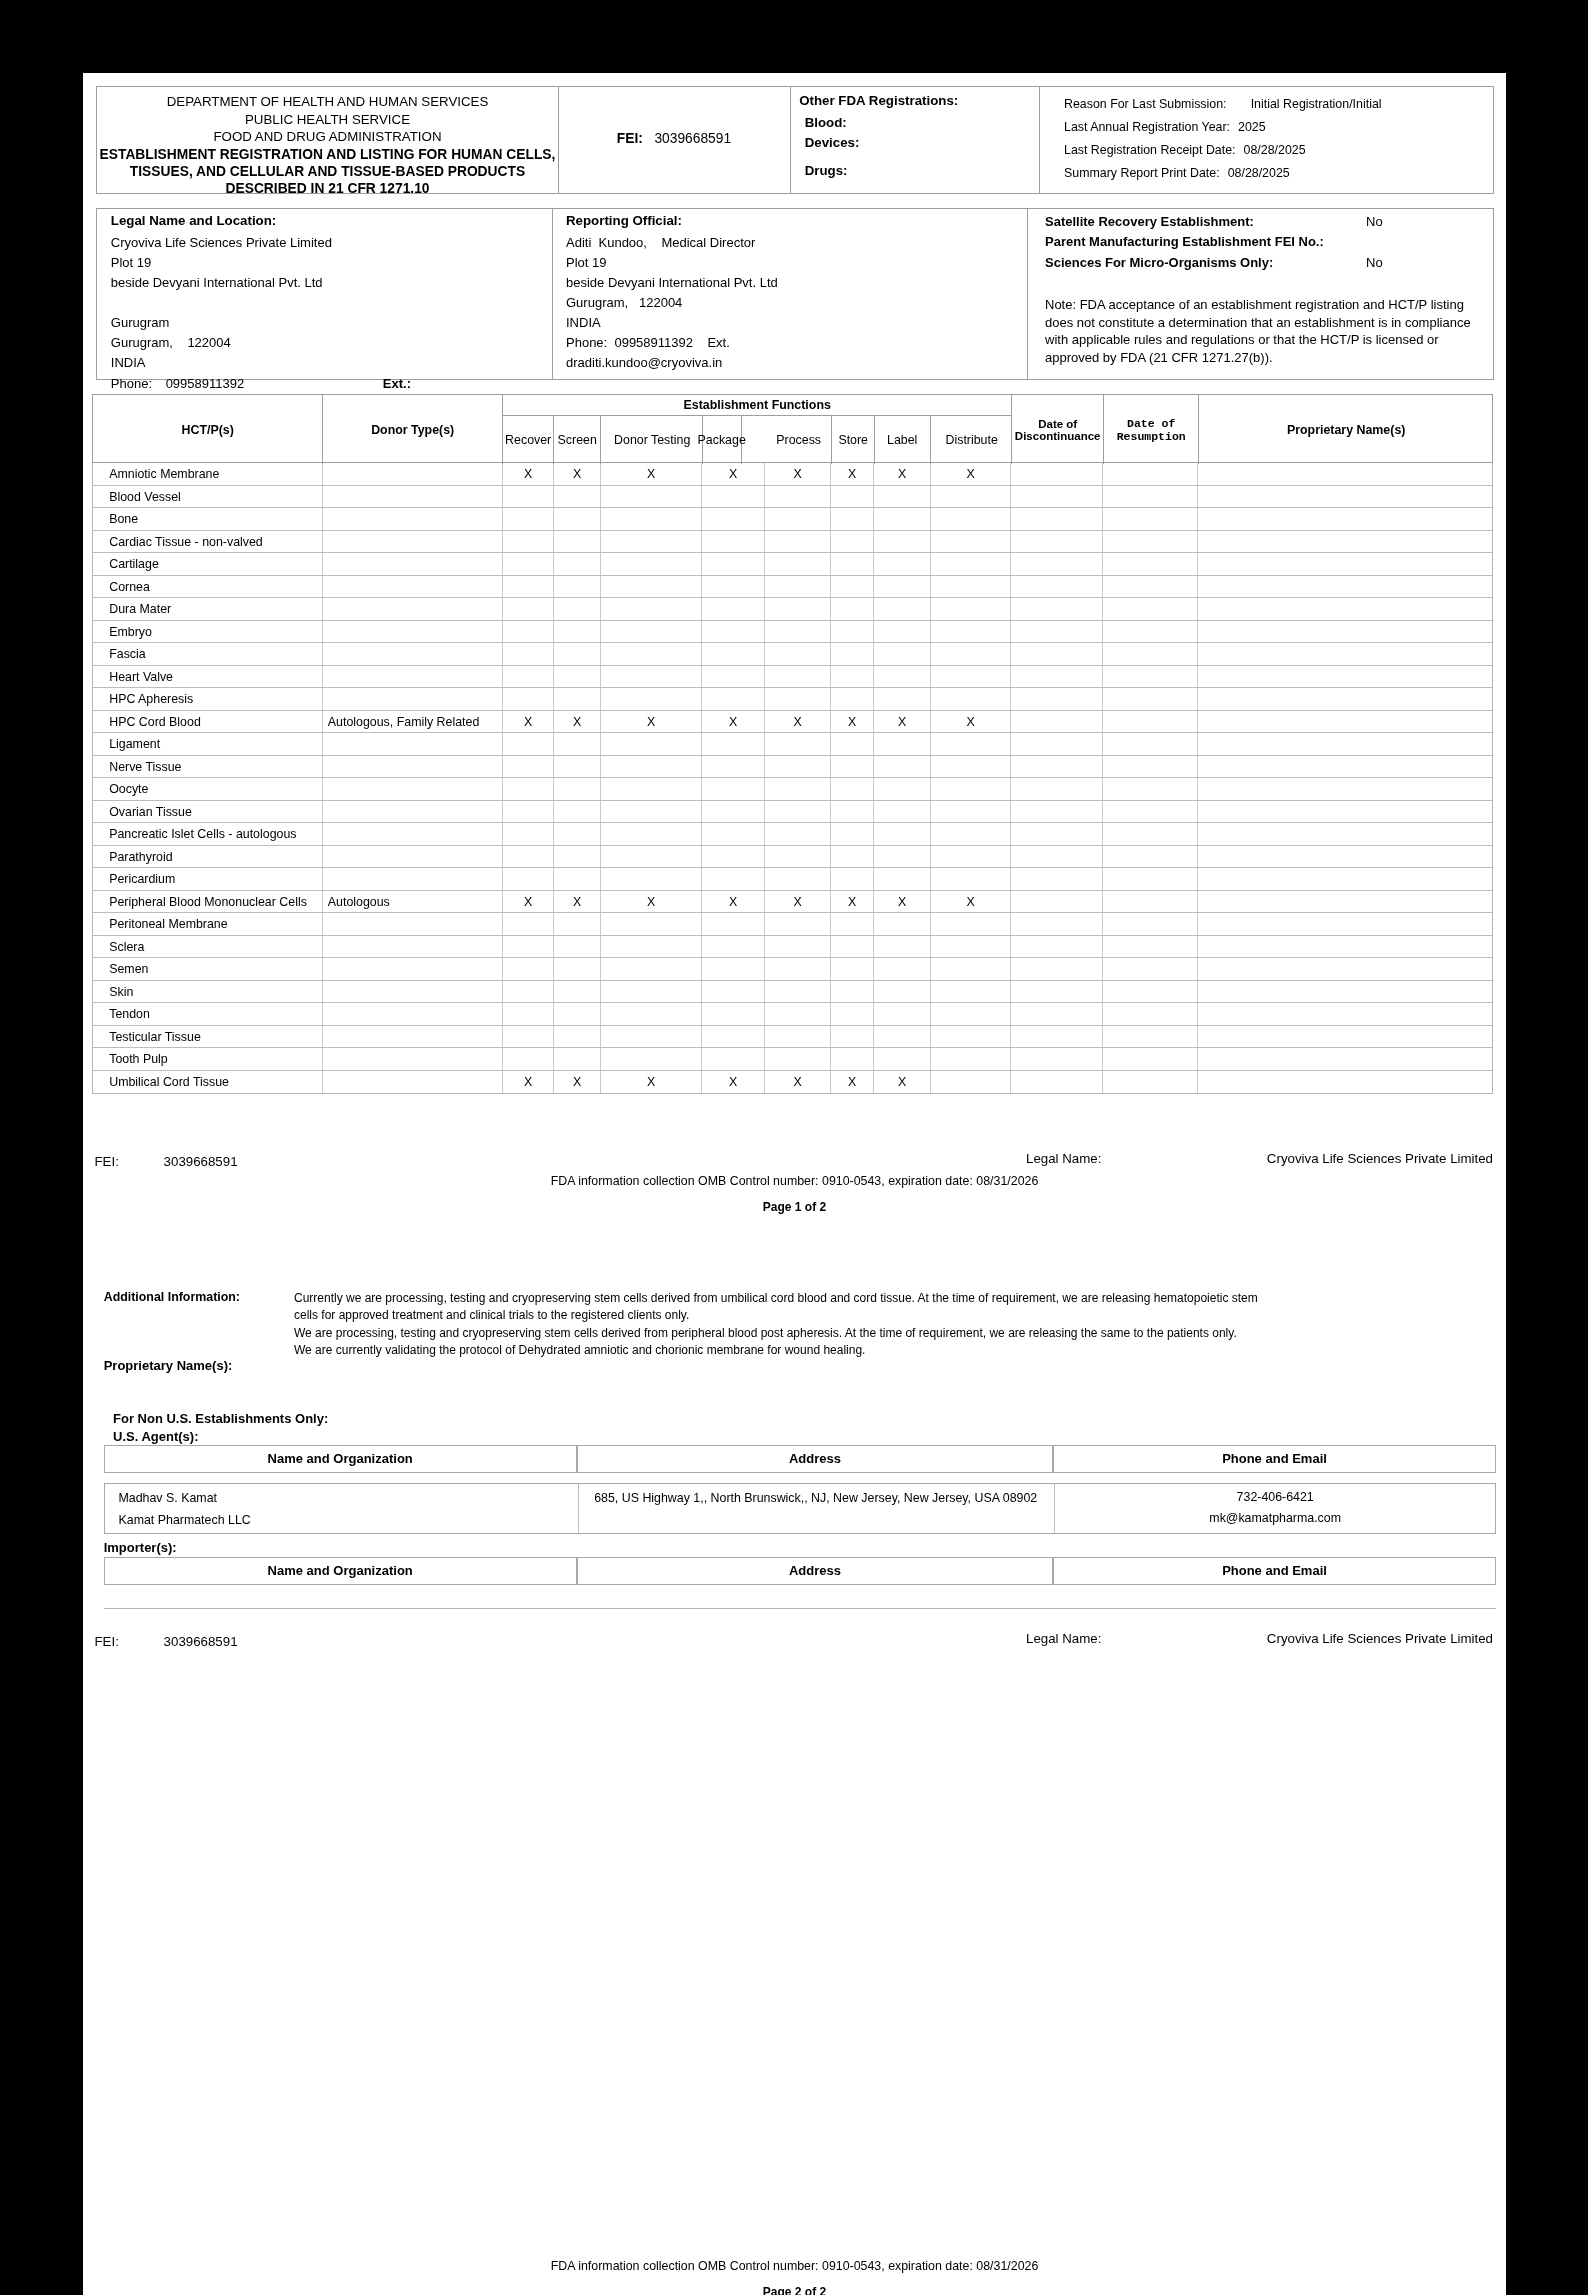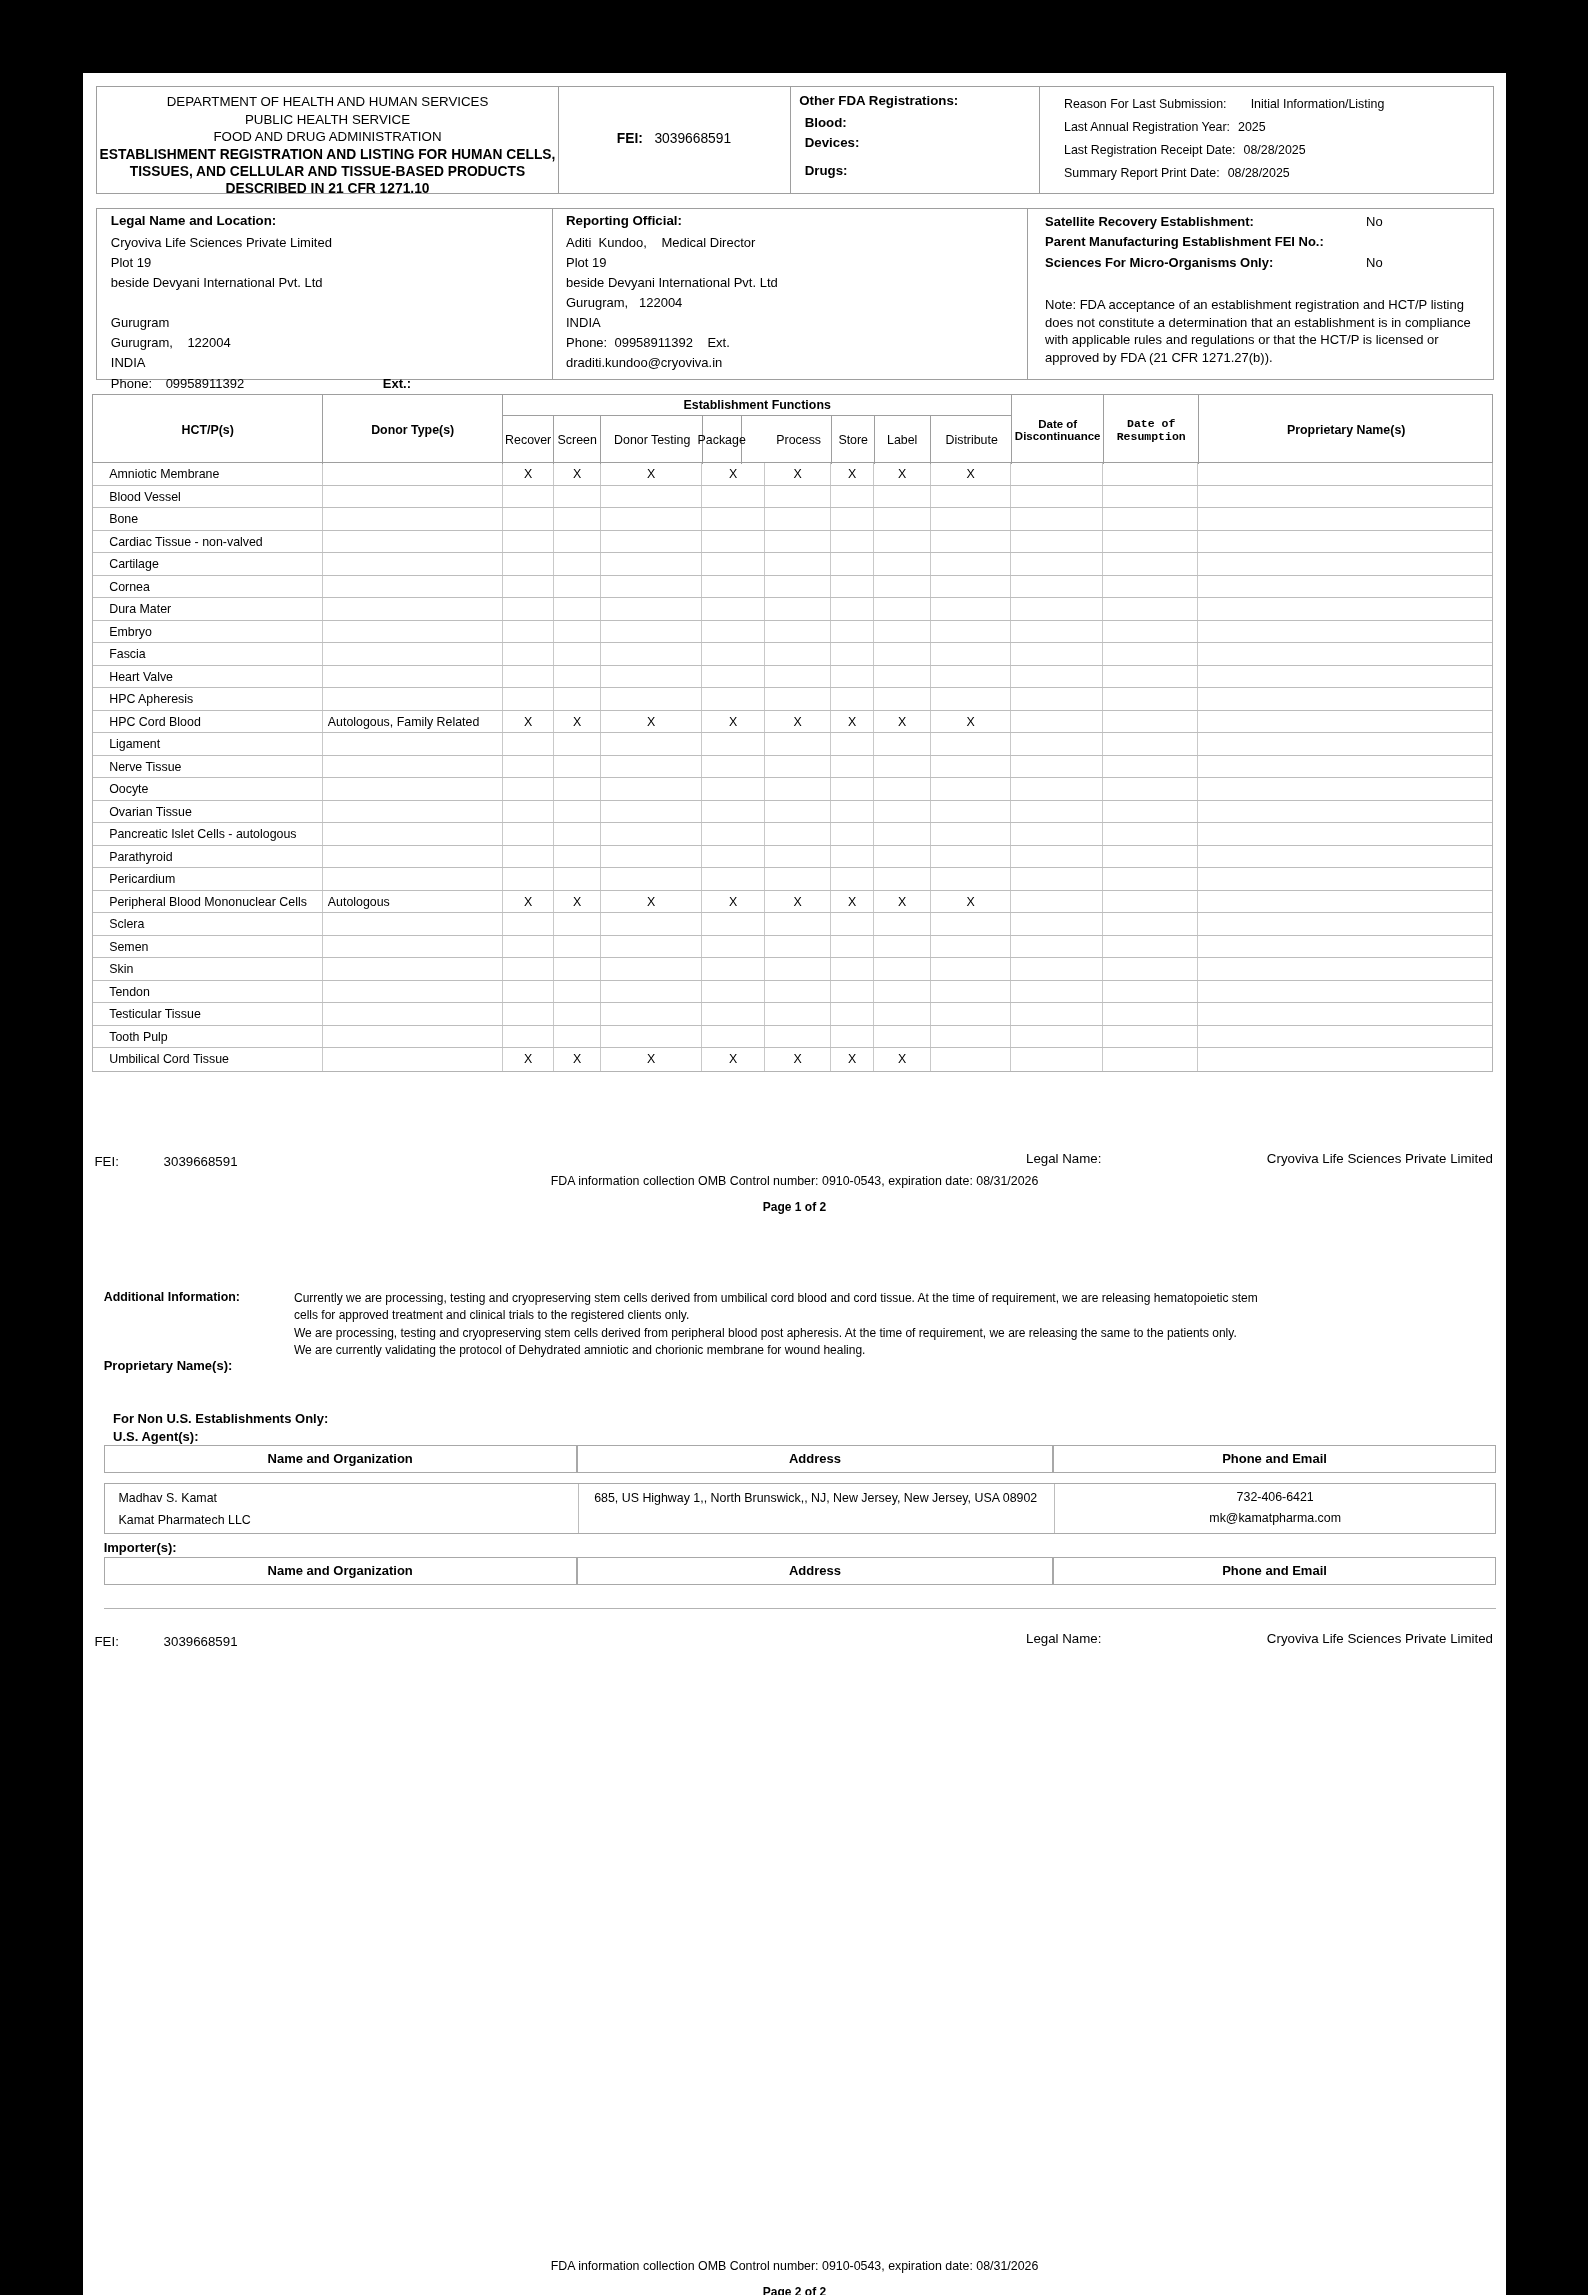--- a/index.html
+++ b/index.html
@@ -69,21 +69,21 @@
       <div class="abs" style="left:693px;top:0;width:248px;font-size:13.3px;">
         <div class="abs b" style="left:9.2px;top:6.4px;">Other FDA Registrations:</div>
         <div class="abs b" style="left:14.7px;top:27.5px;">Blood:</div>
         <div class="abs b" style="left:14.7px;top:48px;">Devices:</div>
         <div class="abs b" style="left:14.7px;top:76px;">Drugs:</div>
       </div>
 
       <div class="abs" style="left:942px;top:0;width:457px;font-size:12.4px;">
         <div class="abs" style="left:25px;top:10px;">
           <span>Reason For Last Submission:</span>
-          <span style="margin-left:20.7px;">Initial Information/Listing</span>
+          <span style="margin-left:20.7px;">Initial Registration/Initial</span>
         </div>
         <div class="abs" style="left:25px;top:33px;">
           <span>Last Annual Registration Year:</span>
           <span style="margin-left:4.6px;">2025</span>
         </div>
         <div class="abs" style="left:25px;top:56px;">
           <span>Last Registration Receipt Date:</span>
           <span style="margin-left:4.6px;">08/28/2025</span>
         </div>
         <div class="abs" style="left:25px;top:79px;">
@@ -453,20 +453,35 @@
             <div class="td w5 fx">X</div>
             <div class="td w6 fx">X</div>
             <div class="td w7 fx">X</div>
             <div class="td w8 fx">X</div>
             <div class="td w9 fx">X</div>
             <div class="td w10"></div>
             <div class="td w11"></div>
             <div class="td w12"></div>
           </div>
           <div class="trow">
+            <div class="td w0 name">Peritoneal Membrane</div>
+            <div class="td w1 donor"></div>
+            <div class="td w2 fx"></div>
+            <div class="td w3 fx"></div>
+            <div class="td w4 fx"></div>
+            <div class="td w5 fx"></div>
+            <div class="td w6 fx"></div>
+            <div class="td w7 fx"></div>
+            <div class="td w8 fx"></div>
+            <div class="td w9 fx"></div>
+            <div class="td w10"></div>
+            <div class="td w11"></div>
+            <div class="td w12"></div>
+          </div>
+          <div class="trow">
             <div class="td w0 name">Sclera</div>
             <div class="td w1 donor"></div>
             <div class="td w2 fx"></div>
             <div class="td w3 fx"></div>
             <div class="td w4 fx"></div>
             <div class="td w5 fx"></div>
             <div class="td w6 fx"></div>
             <div class="td w7 fx"></div>
             <div class="td w8 fx"></div>
             <div class="td w9 fx"></div>

